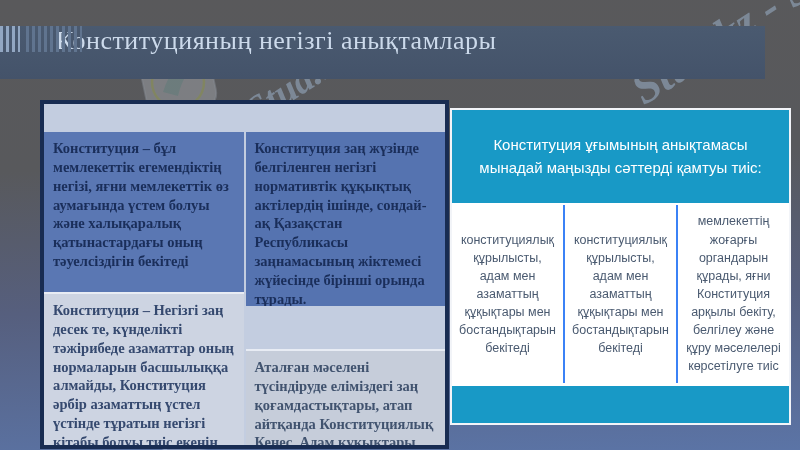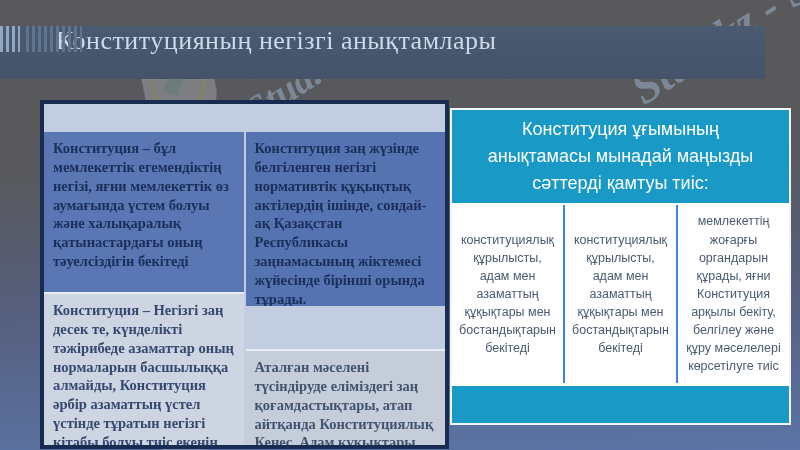--- a/index.html
+++ b/index.html
@@ -46,21 +46,21 @@
   .def-col.right .cell.bottom{background:#c6cdda;color:#41536f;}
   
   .panel{
     position:absolute;left:450px;top:108px;width:341px;height:317px;
     border:2px solid #f2f4f8;background:#ffffff;display:flex;flex-direction:column;
     box-sizing:border-box;
   }
   .panel-header{
     background:#1899c6;color:#ffffff;height:93px;flex:0 0 93px;
     display:flex;align-items:center;justify-content:center;text-align:center;
-    font-size:18px;line-height:1.5;padding:0 18px;
+    font-size:15px;line-height:1.5;padding:0 18px;
   }
   .panel-cols{flex:1;display:flex;background:#ffffff;border-top:2px solid #ffffff;}
   .pcol{
     flex:1;display:flex;align-items:center;justify-content:center;text-align:center;
     color:#4a5a70;font-size:12.5px;line-height:1.45;padding:4px 6px;
   }
   .pcol + .pcol{border-left:2px solid #3b82f6;}
   .panel-footer{flex:0 0 37px;background:#1899c6;margin-top:3px;}
 </style>
 </head>

